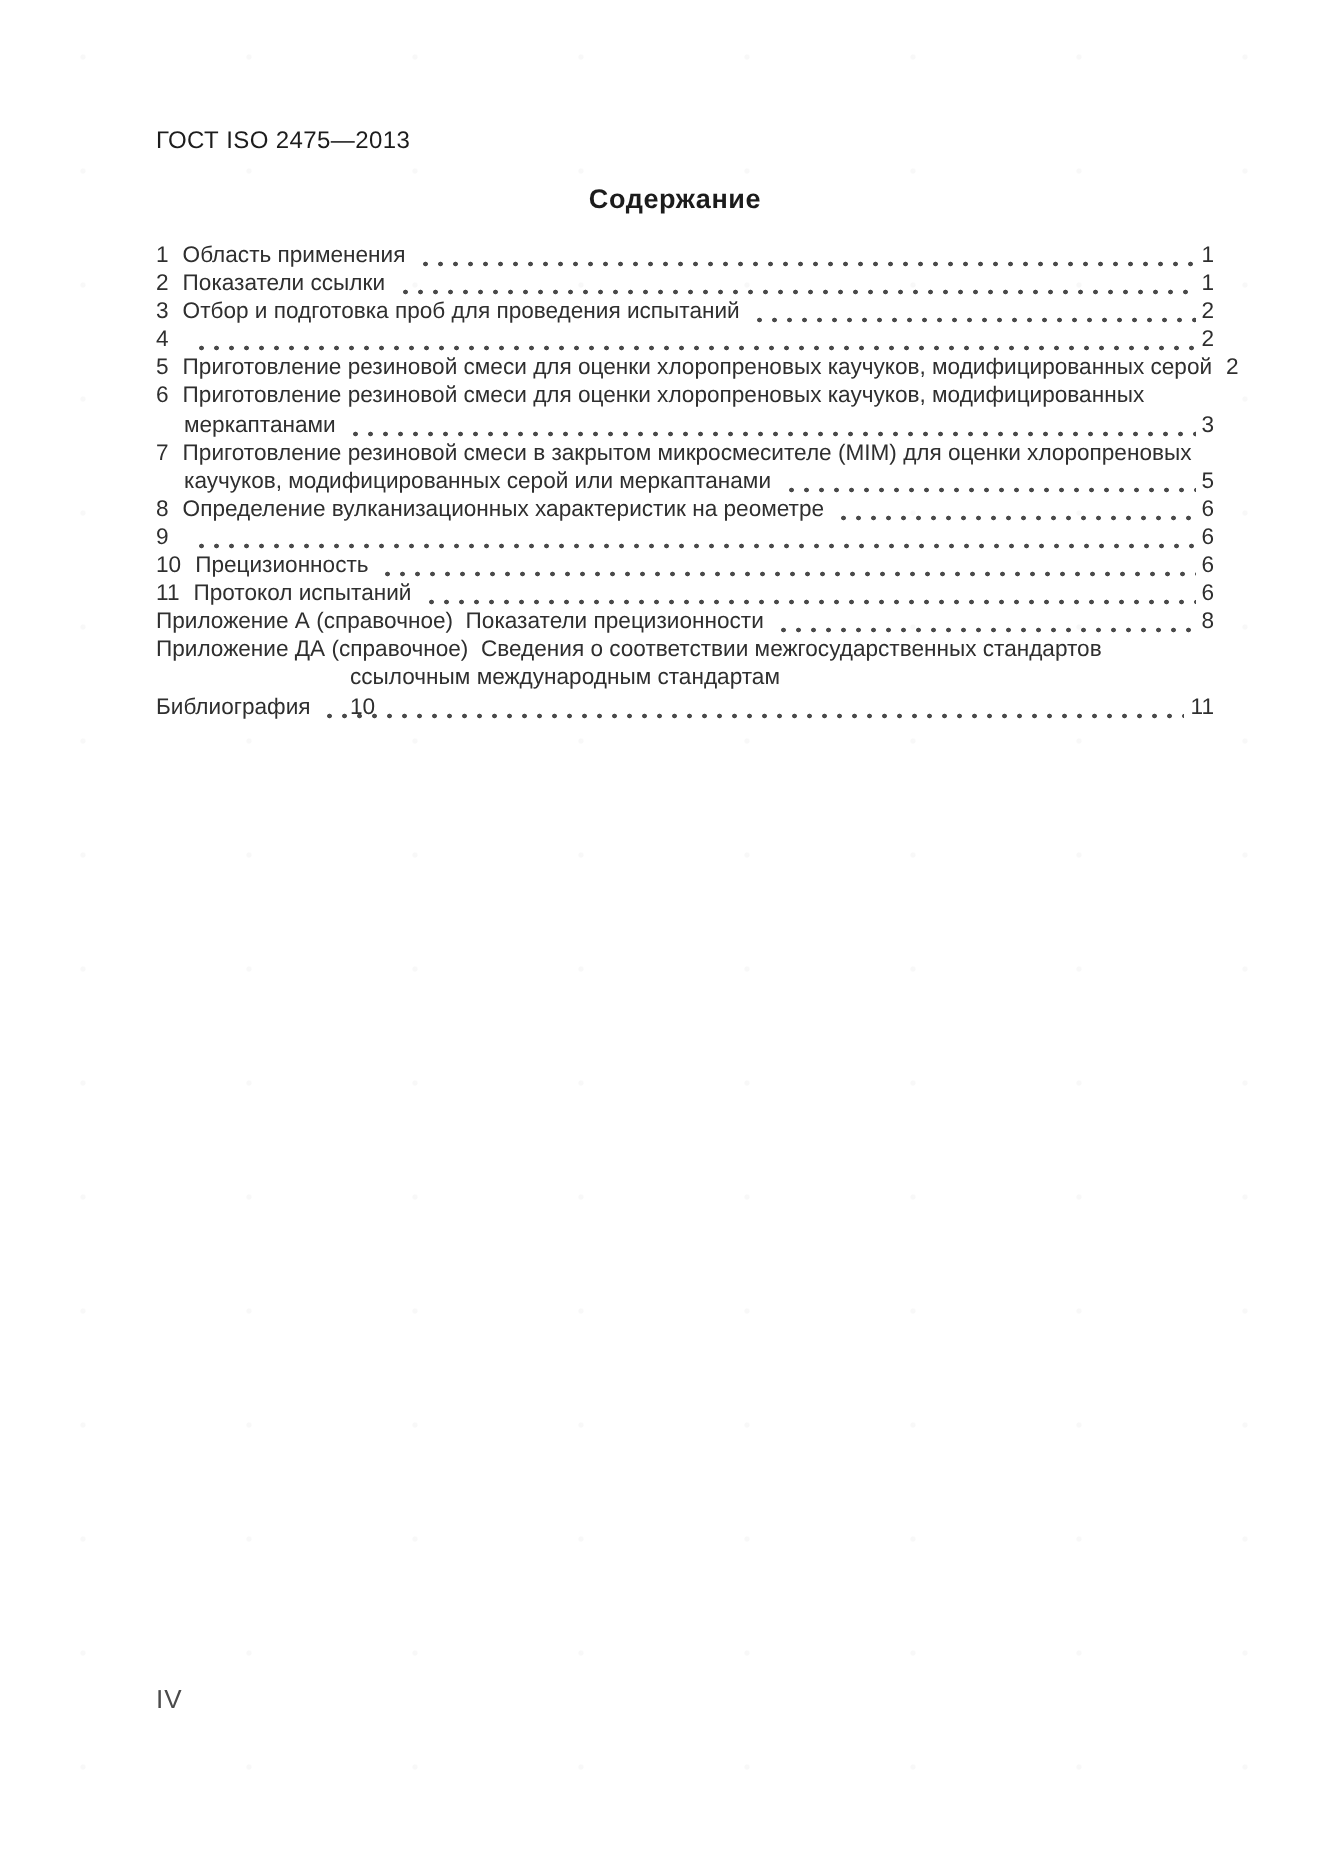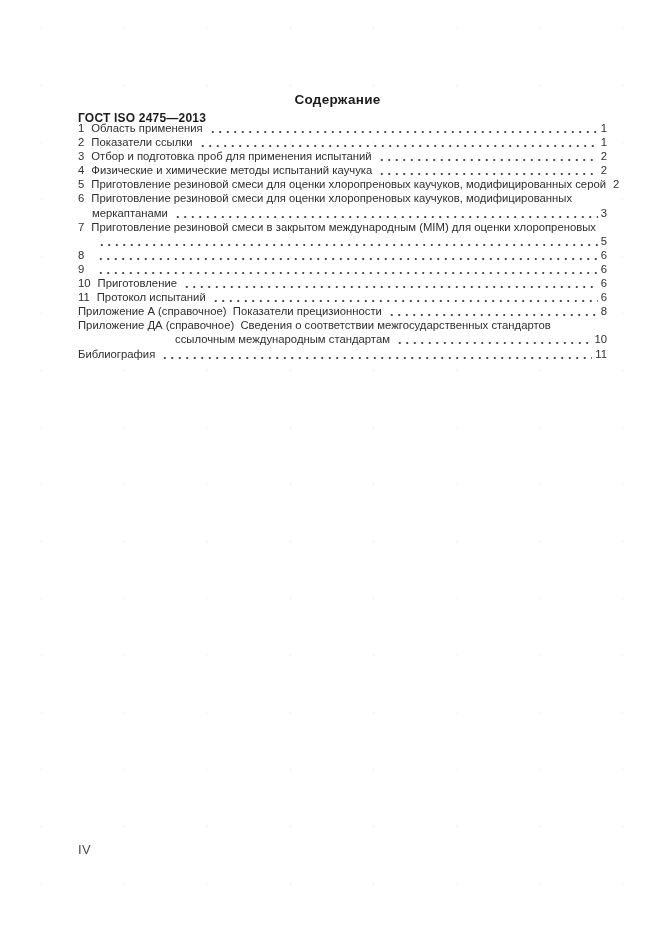--- a/index.html
+++ b/index.html
@@ -23,25 +23,24 @@
     inset: 0;
     background-image: radial-gradient(circle, rgba(120,120,120,0.05) 1px, transparent 1.6px);
     background-size: 83px 57px;
     pointer-events: none;
   }
   .doc-header {
     position: absolute;
     left: 78px;
     top: 63px;
     font-size: 12px;
-    font-weight: bold;
+    font-weight: normal;
     color: #1c1c1c;
     letter-spacing: 0.2px;
     white-space: pre;
-    margin-top: 48px;
   }
   .doc-title {
     position: absolute;
     left: 0;
     top: 92px;
     width: 675px;
     text-align: center;
     font-size: 13.5px;
     font-weight: bold;
     color: #1c1c1c;
@@ -88,20 +87,21 @@
   }
   .nolead .leader {
     background: none;
   }
   .ind1 {
     padding-left: 14px;
     align-items: center;
   }
   .ind2 {
     padding-left: 97px;
+    flex-direction: column;
   }
   .footer-pagenum {
     position: absolute;
     left: 78px;
     top: 842px;
     font-size: 13px;
     color: #4b4b4b;
     letter-spacing: 0.5px;
   }
 </style>
@@ -125,28 +125,27 @@
 
     <div class="row">
       <span class="num">2</span>
       <span class="txt">Показатели ссылки</span>
       <span class="leader"></span>
       <span class="pg">1</span>
     </div>
 
     <div class="row">
       <span class="num">3</span>
-      <span class="txt">Отбор и подготовка проб для применения испытаний</span>
+      <span class="txt">Отбор и подготовка проб для проведения испытаний</span>
       <span class="leader"></span>
       <span class="pg">2</span>
     </div>
 
     <div class="row">
       <span class="num">4</span>
-      <span class="txt">Физические и химические методы испытаний каучука</span>
       <span class="leader"></span>
       <span class="pg">2</span>
     </div>
 
     <div class="row">
       <span class="num">5</span>
       <span class="txt">Приготовление резиновой смеси для оценки хлоропреновых каучуков, модифицированных серой</span>
       <span class="leader"></span>
       <span class="pg">2</span>
     </div>
@@ -159,45 +158,47 @@
     </div>
 
     <div class="row ind1">
       <span class="txt">меркаптанами</span>
       <span class="leader"></span>
       <span class="pg">3</span>
     </div>
 
     <div class="row nolead">
       <span class="num">7</span>
-      <span class="txt">Приготовление резиновой смеси в закрытом международным (MIM) для оценки хлоропреновых</span>
+      <span class="txt">Приготовление резиновой смеси в закрытом микросмесителе (MIM) для оценки хлоропреновых</span>
       <span class="leader"></span>
       <span class="pg"></span>
     </div>
 
     <div class="row ind1">
+      <span class="txt">каучуков, модифицированных серой или меркаптанами</span>
       <span class="leader"></span>
       <span class="pg">5</span>
     </div>
 
     <div class="row">
       <span class="num">8</span>
+      <span class="txt">Определение вулканизационных характеристик на реометре</span>
       <span class="leader"></span>
       <span class="pg">6</span>
     </div>
 
     <div class="row">
       <span class="num">9</span>
       <span class="leader"></span>
       <span class="pg">6</span>
     </div>
 
     <div class="row">
       <span class="num">10</span>
-      <span class="txt">Приготовление</span>
+      <span class="txt">Прецизионность</span>
       <span class="leader"></span>
       <span class="pg">6</span>
     </div>
 
     <div class="row">
       <span class="num">11</span>
       <span class="txt">Протокол испытаний</span>
       <span class="leader"></span>
       <span class="pg">6</span>
     </div>

